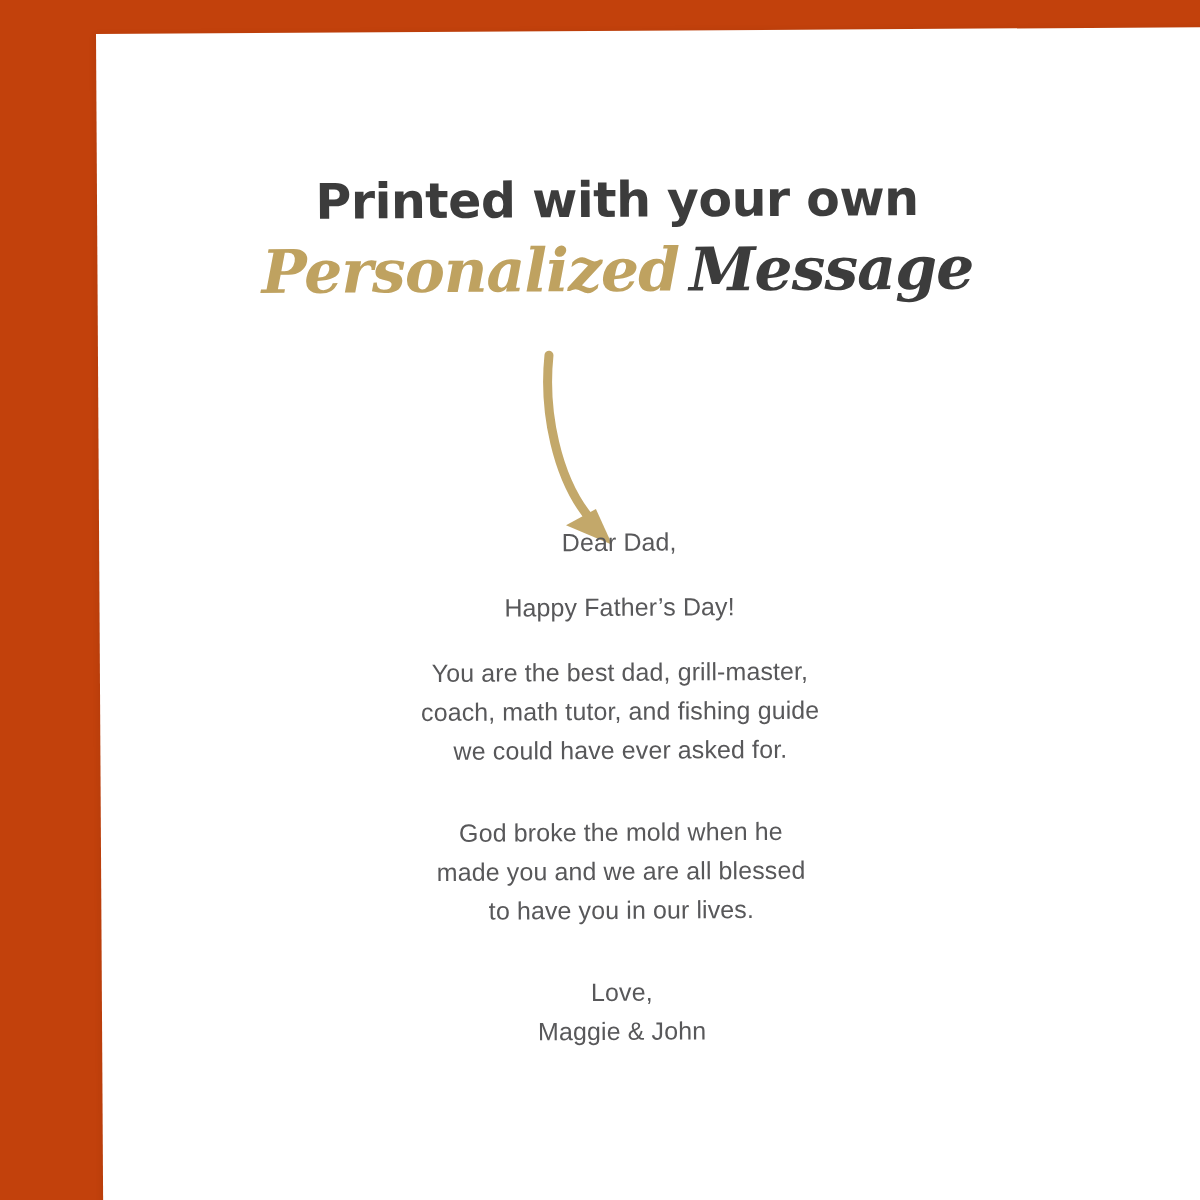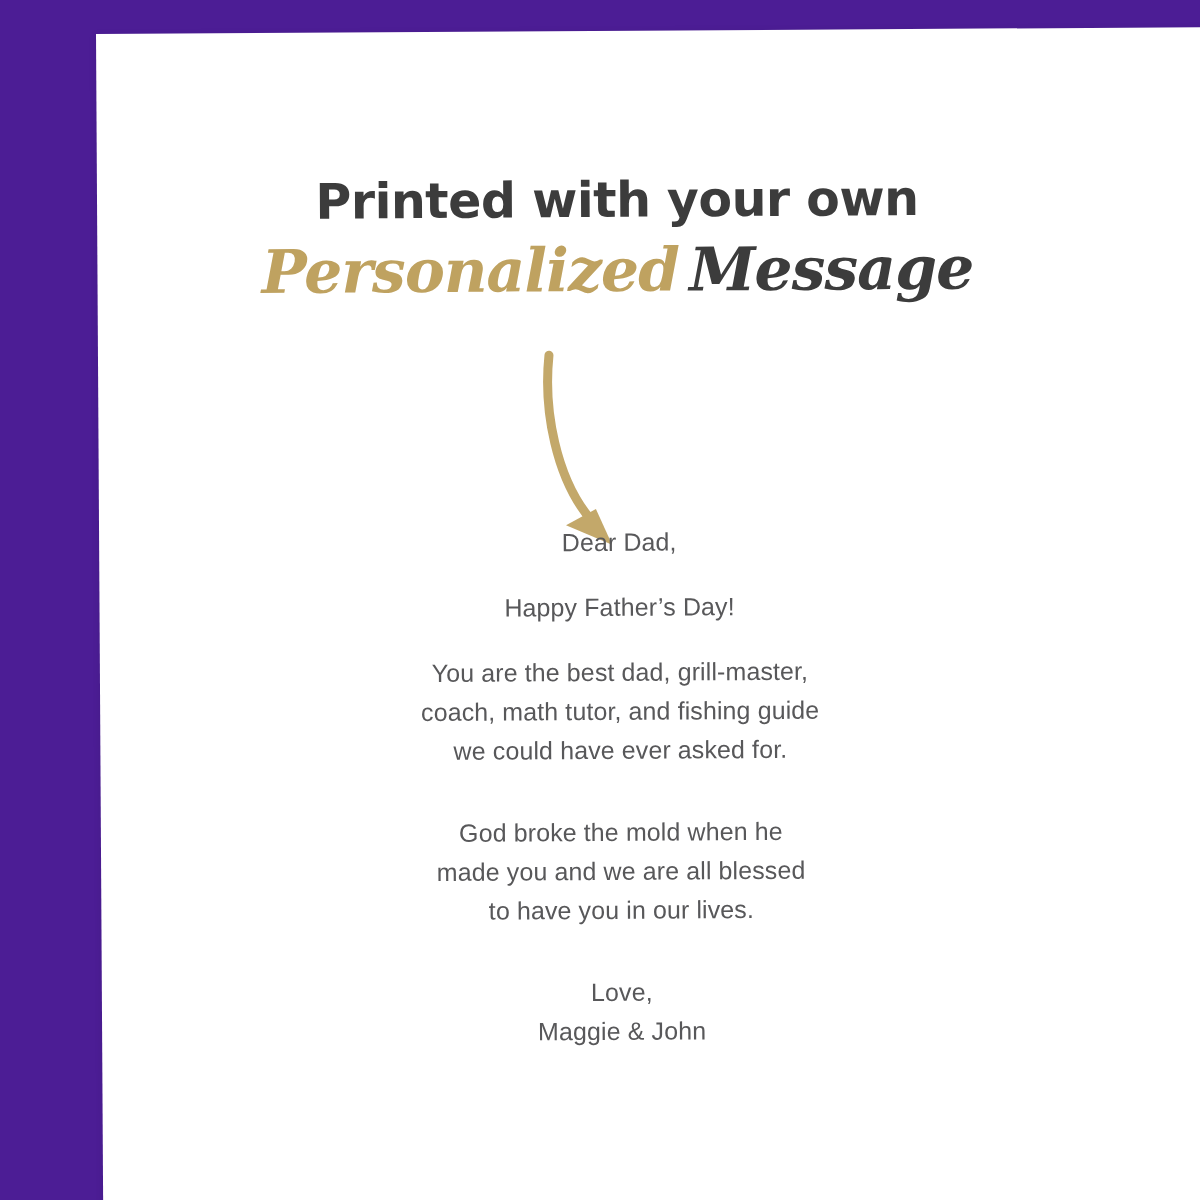--- a/index.html
+++ b/index.html
@@ -11,21 +11,21 @@
     height: 1200px;
     background: #f3f3f3;
     font-family: "Liberation Sans", sans-serif;
     overflow: hidden;
   }
 
   #canvas {
     position: relative;
     width: 1200px;
     height: 1200px;
-    background: #4c1d95;
+    background: #c2410c;
   }
 
   
   #card-sheet {
     position: absolute;
     left: 96px;
     top: 34px;
     width: 1136px;
     height: 1200px;
     background: #ffffff;

